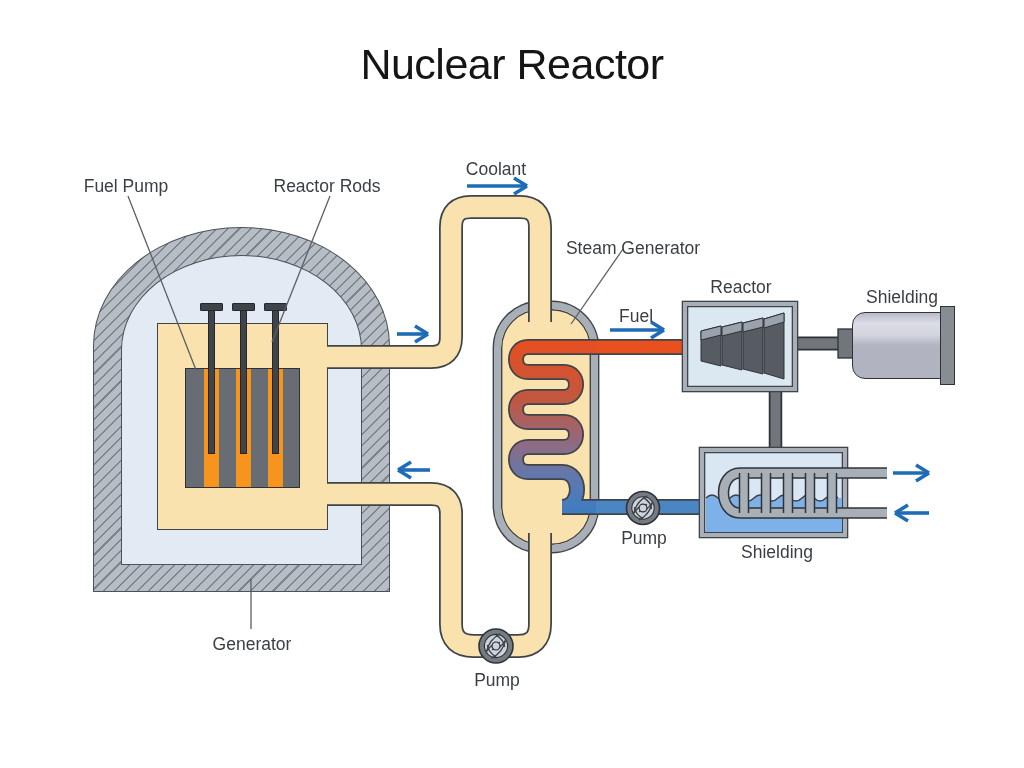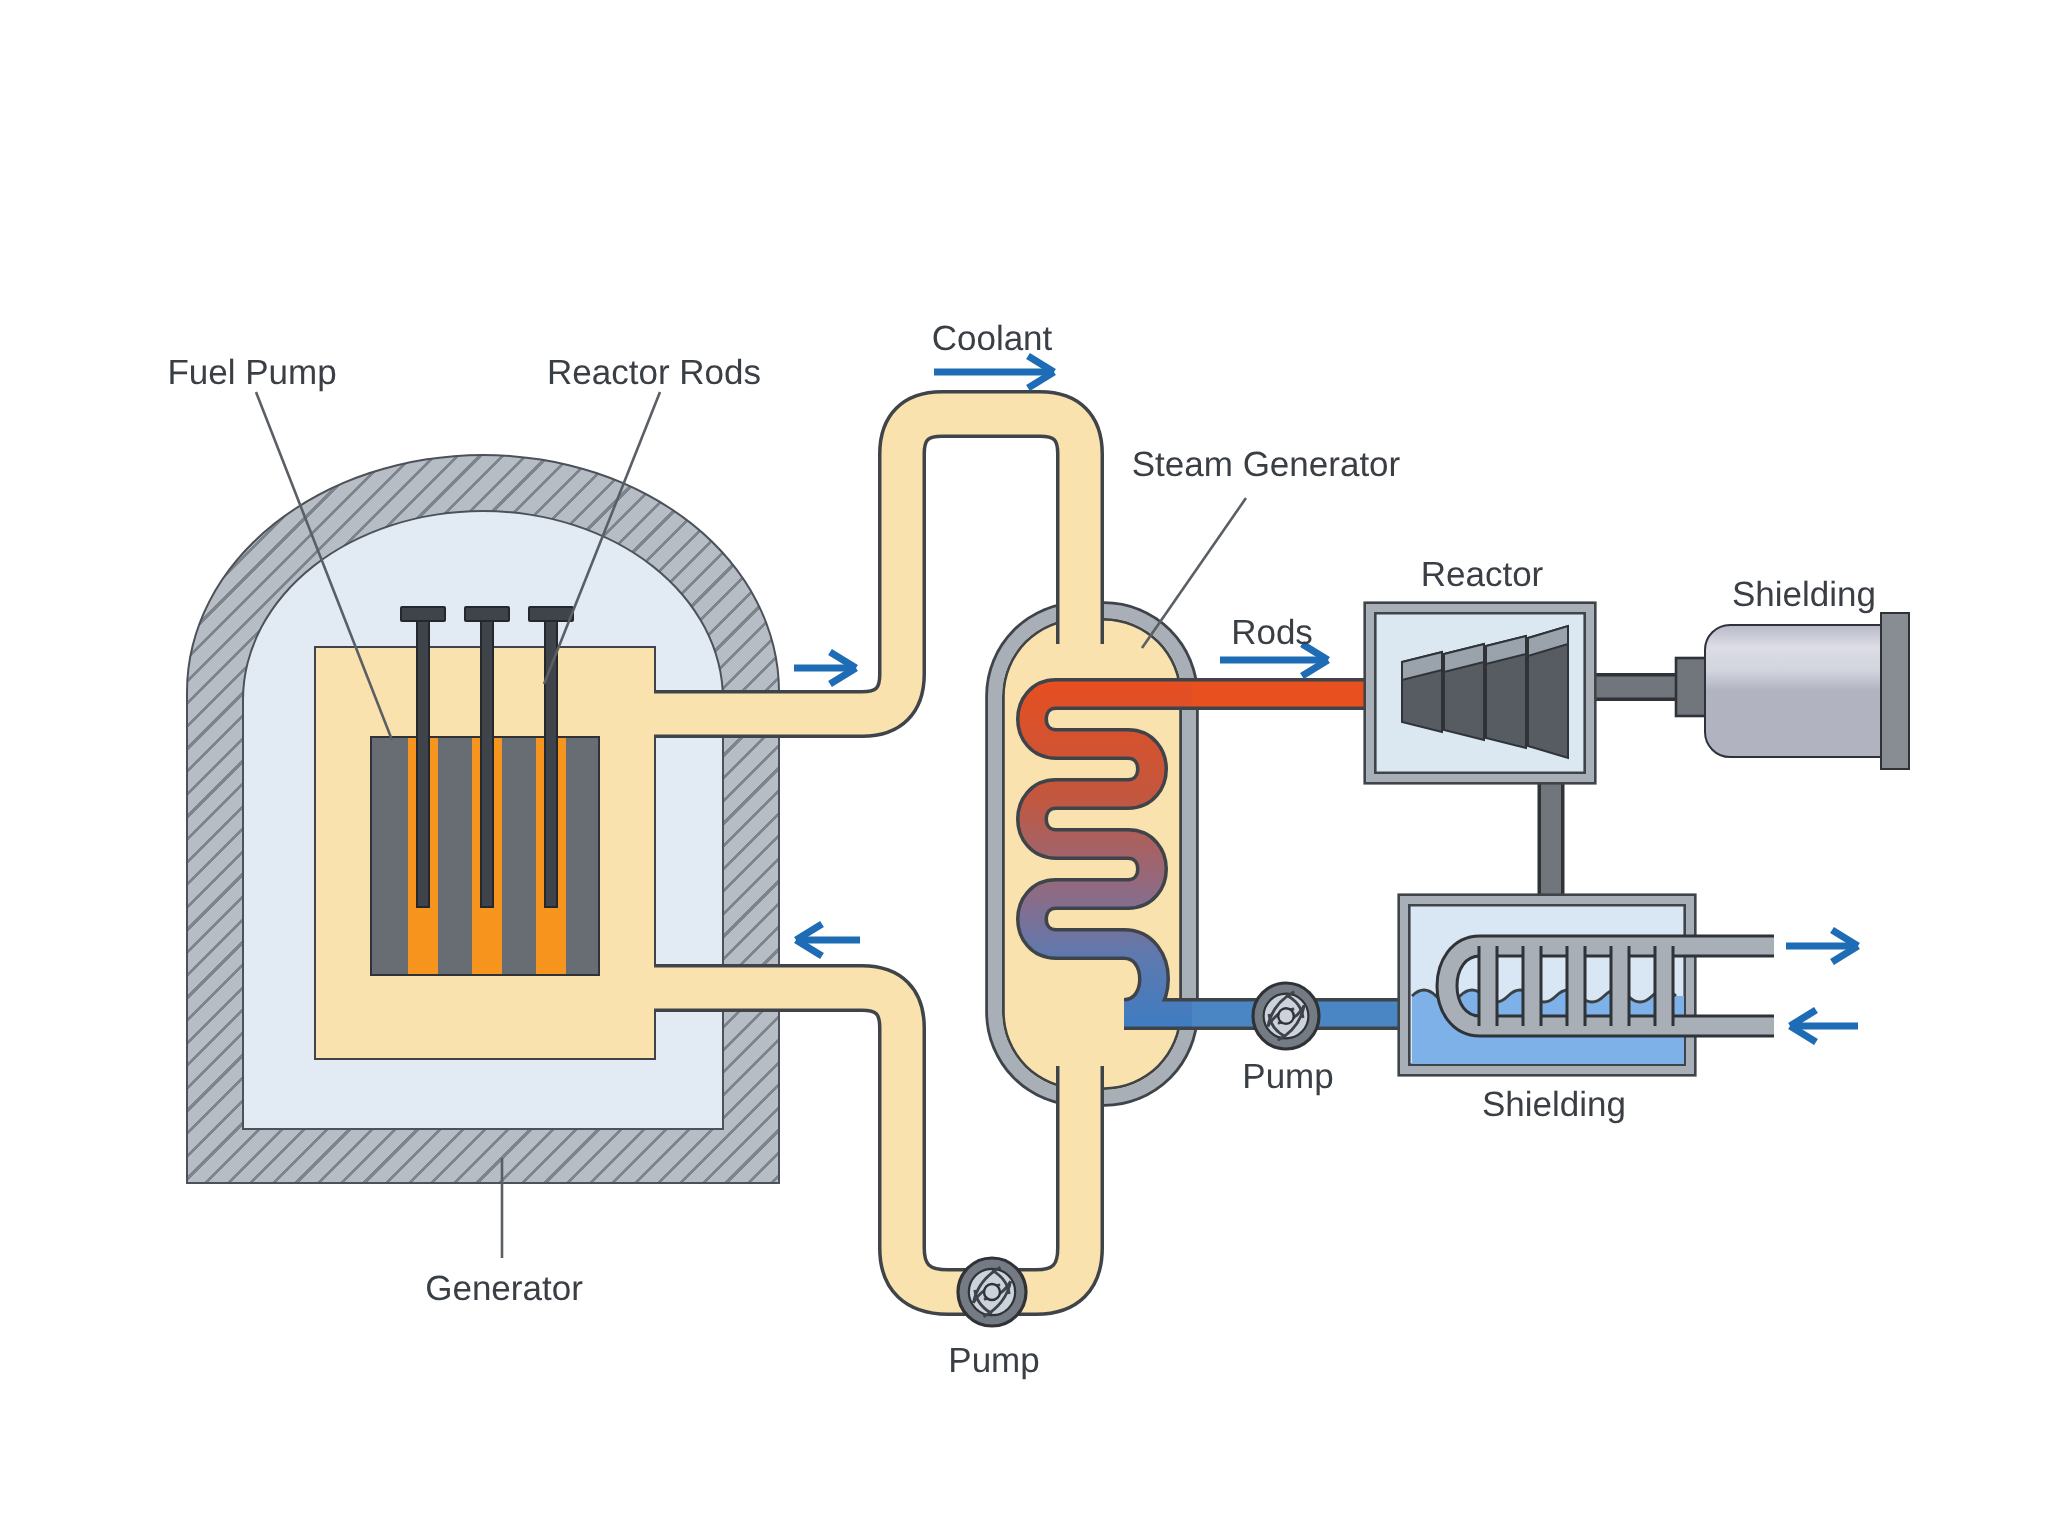--- a/index.html
+++ b/index.html
@@ -227,24 +227,25 @@
         <line x1="895" y1="513" x2="908" y2="505"></line>
         <line x1="895" y1="513" x2="908" y2="521"></line>
     </g>
 
     <line class="leader" x1="128" y1="196" x2="196" y2="370"></line>
     <line class="leader" x1="330" y1="196" x2="272" y2="342"></line>
     <line class="leader" x1="623" y1="249" x2="571" y2="324"></line>
     <line class="leader" x1="251" y1="579" x2="251" y2="629"></line>
   </svg>
 
+  <div class="abs" id="title">Nuclear Reactor</div>
   <div class="lbl" style="left:126px;top:176px">Fuel Pump</div>
   <div class="lbl" style="left:327px;top:176px">Reactor Rods</div>
   <div class="lbl" style="left:496px;top:159px">Coolant</div>
-  <div class="lbl" style="left:633px;top:222px">Steam Generator</div>
-  <div class="lbl" style="left:636px;top:306px">Rods</div>
+  <div class="lbl" style="left:633px;top:238px">Steam Generator</div>
+  <div class="lbl" style="left:636px;top:306px">Fuel</div>
   <div class="lbl" style="left:741px;top:277px">Reactor</div>
   <div class="lbl" style="left:902px;top:287px">Shielding</div>
   <div class="lbl" style="left:644px;top:528px">Pump</div>
   <div class="lbl" style="left:777px;top:542px">Shielding</div>
   <div class="lbl" style="left:497px;top:670px">Pump</div>
   <div class="lbl" style="left:252px;top:634px">Generator</div>
 </div>
 
 </body></html>

